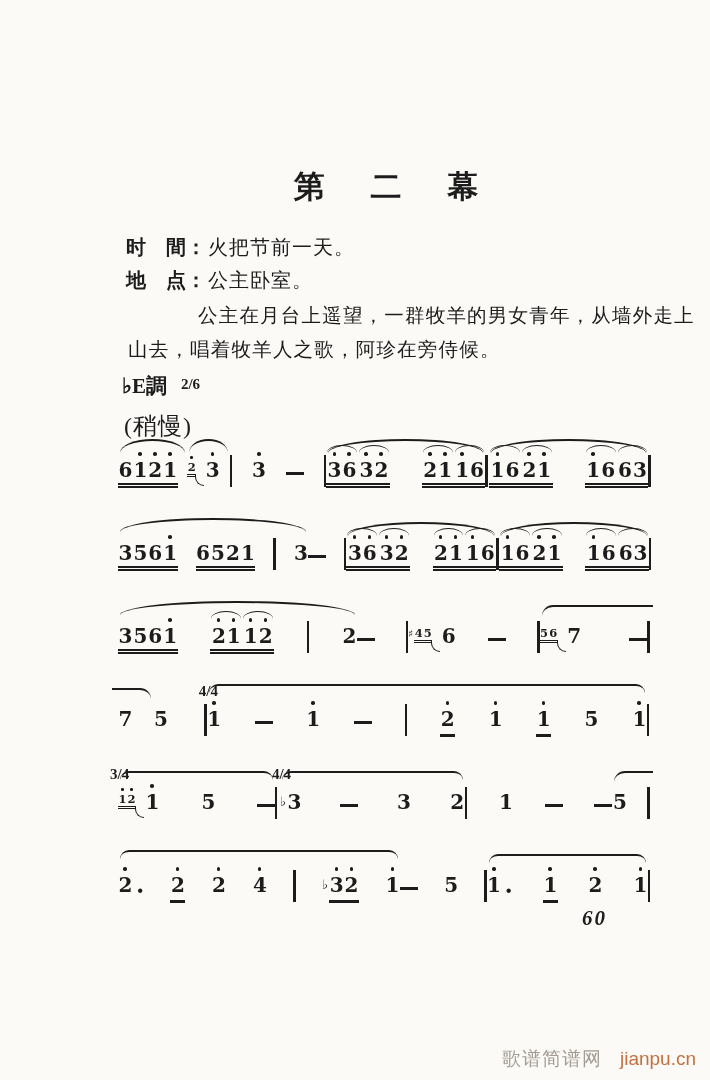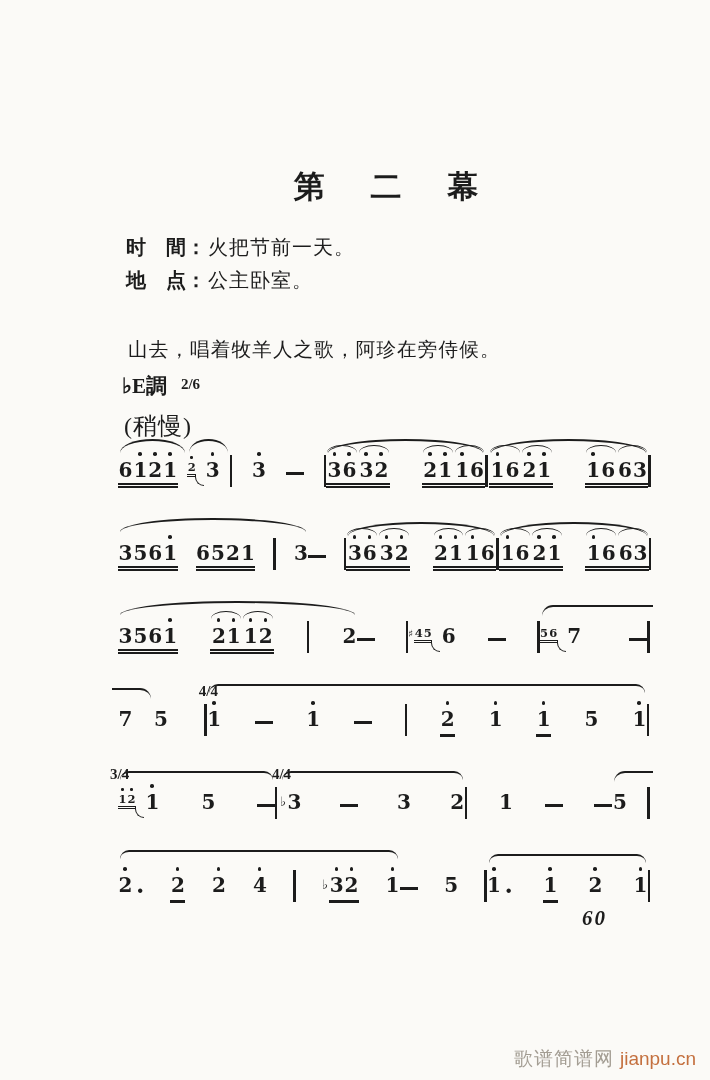--- a/index.html
+++ b/index.html
@@ -108,37 +108,38 @@
   .pagenum{
     position:absolute;top:906px;left:582px;
     font-size:21px;font-weight:700;font-style:italic;letter-spacing:2px;
   }
   .watermark{
     position:absolute;top:1046px;right:14px;
     font-size:19px;white-space:nowrap;
     font-family:"Liberation Sans", sans-serif;
   }
   .wm-site{color:var(--wm-text);letter-spacing:1px;}
-  .wm-link{color:var(--wm-link);margin-left:6px;}
+  .wm-link{color:var(--wm-link);margin-left:18px;}
 </style>
 </head>
 <body>
 
 <div class="page">
 
   <div class="title">第 二 幕</div>
 
   <div class="meta-row row-time">
     <span class="meta-label">时　間：</span><span class="meta-value">火把节前一天。</span>
   </div>
 
   <div class="meta-row row-place">
     <span class="meta-label">地　点：</span><span class="meta-value">公主卧室。</span>
   </div>
 
+  <div class="dir1">公主在月台上遥望，一群牧羊的男女青年，从墙外走上</div>
   <div class="dir2">山去，唱着牧羊人之歌，阿珍在旁侍候。</div>
 
   <div class="keyline">
     <span>♭E調</span><span class="meter">2/6</span>
   </div>
 
   <div class="tempo">(稍慢)</div>
 
   <div class="score" id="score">
       <div class="score-line">

